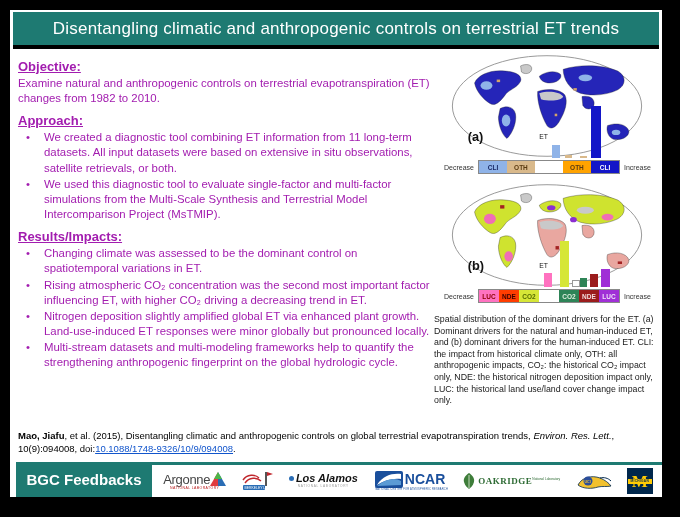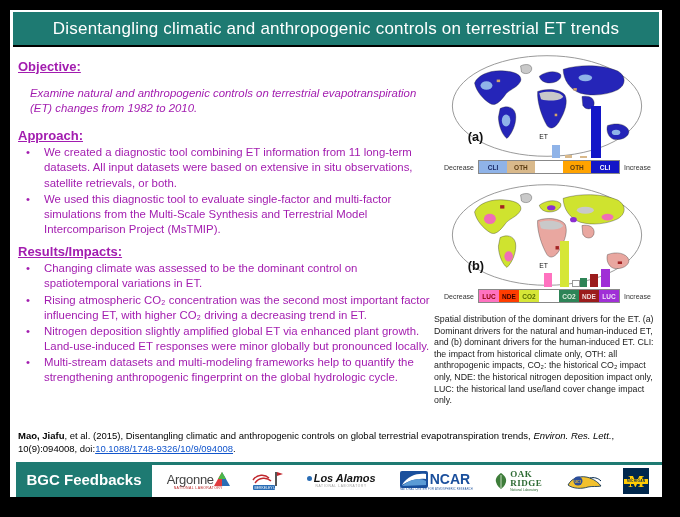--- a/index.html
+++ b/index.html
@@ -5,29 +5,29 @@
   html,body{margin:0;padding:0;}
   body{
     width:680px;height:517px;background:#000;position:relative;overflow:hidden;
     font-family:"Liberation Sans", sans-serif;
   }
   .slide{position:absolute;left:10px;top:10px;width:652px;height:487px;background:#fff;}
 
   
   .header-bar{
     position:absolute;left:3px;top:2px;width:646px;height:33px;
-    background:#1e7a72;border-bottom:2px solid #000000;
+    background:#1e7a72;border-bottom:4px solid #000000;
     display:flex;align-items:center;justify-content:center;
   }
   .header-bar .title{color:#fff;font-size:17px;letter-spacing:.2px;}
 
   
   .left-col{position:absolute;left:8px;top:42px;width:412px;color:#a21caf;}
   .sec-heading{font-size:13px;font-weight:bold;text-decoration:underline;margin:7px 0 2px 0;}
-  .sec-text{font-size:11.4px;line-height:1.33;margin:12px;font-style:italic;}
+  .sec-text{font-size:11.4px;line-height:1.33;margin:0;}
   ul.bullets{list-style:none;margin:1px 0 0 0;padding:0;}
   ul.bullets li{
     position:relative;padding-left:26px;font-size:11.4px;line-height:1.33;margin:0 0 1px 0;
   }
   ul.bullets li::before{content:"\2022";position:absolute;left:8px;top:0;}
 
   
   .right-col{position:absolute;left:424px;top:44px;width:228px;}
   .map-panel{position:relative;width:228px;margin-bottom:9px;}
   .map-svg{display:block;width:226px;height:104px;}
@@ -73,21 +73,21 @@
   .arg-text{font-size:13px;color:#444;letter-spacing:-.3px;}
   .arg-sub{font-size:3.5px;color:#b22;letter-spacing:.4px;margin-top:1px;}
   .la-row{display:flex;align-items:center;font-weight:bold;font-size:11px;color:#111;font-style:italic;}
   .la-dot{width:5px;height:5px;border-radius:50%;background:#2a6db5;margin-right:2px;}
   .la-sub{font-size:3.2px;color:#999;letter-spacing:.7px;margin-top:1px;}
   .ncar-wrap{display:flex;align-items:center;}
   .ncar-text{font-size:14px;font-weight:bold;color:#1a4f9c;margin-left:2px;}
   .ncar-col{display:flex;flex-direction:column;align-items:flex-start;}
   .ncar-sub{font-size:2.6px;color:#1a4f9c;margin-left:3px;margin-top:1px;letter-spacing:.2px;}
   .or-wrap{display:flex;align-items:center;}
-  .or-col{display:flex;flex-direction:column;align-items:flex-start;margin-left:2px;}
+  .or-col{display:flex;flex-direction:row;align-items:flex-start;margin-left:2px;}
   .or-line{font-family:"Liberation Serif", serif;font-size:9px;font-weight:bold;color:#2e6b34;letter-spacing:.5px;}
   .or-sub{font-size:3.2px;color:#2e6b34;margin-top:1px;}
   .mich-box{
     width:26px;height:26px;background:#00274c;position:relative;
     display:flex;align-items:center;justify-content:center;
   }
   .mich-m{color:#ffcb05;font-family:"Liberation Serif", serif;font-weight:bold;font-size:17px;}
   .mich-banner{
     position:absolute;left:1px;right:1px;top:11px;height:5px;background:#ffcb05;
     display:flex;align-items:center;justify-content:center;

